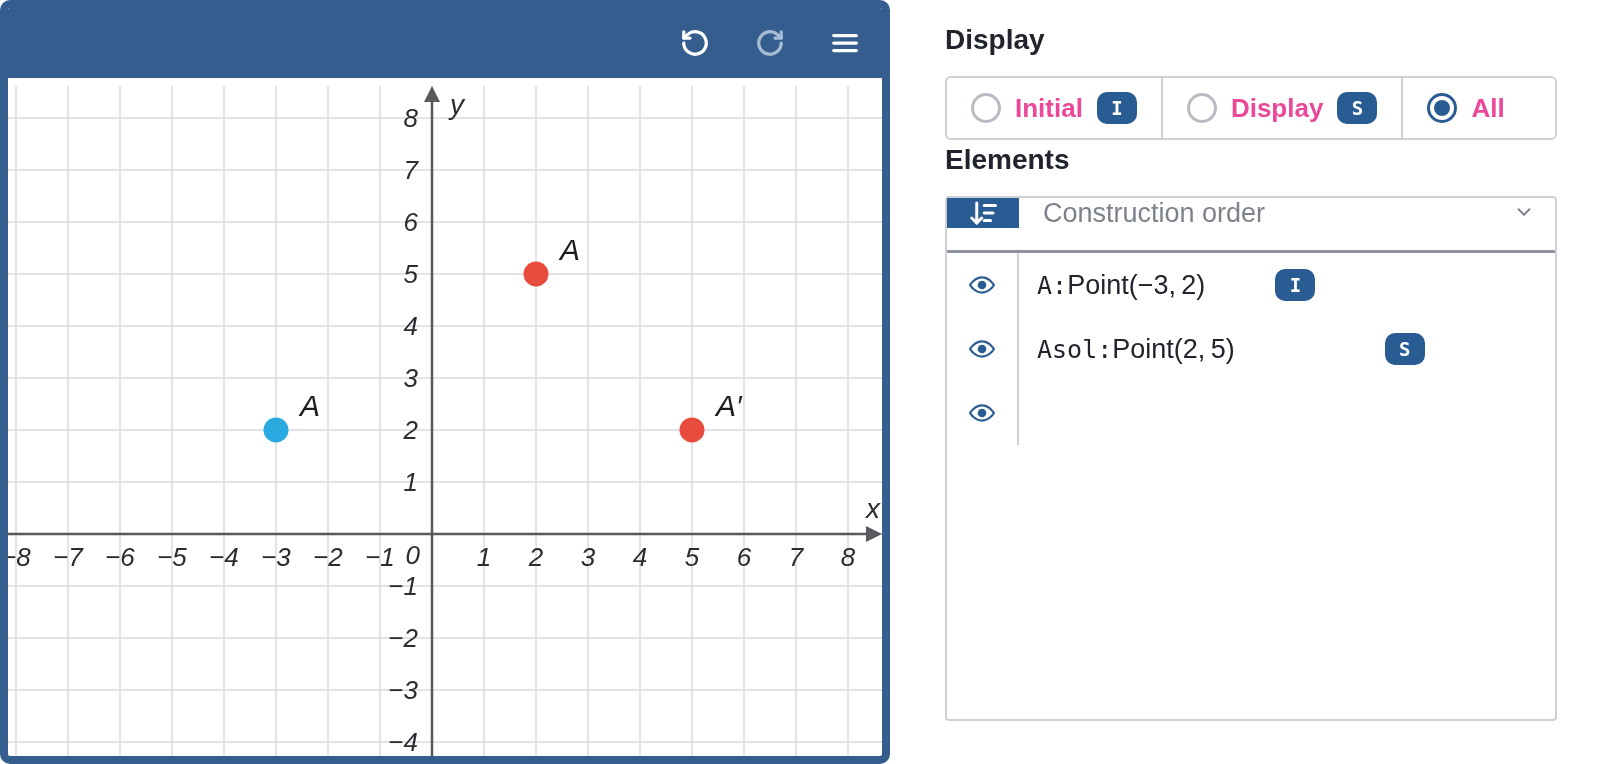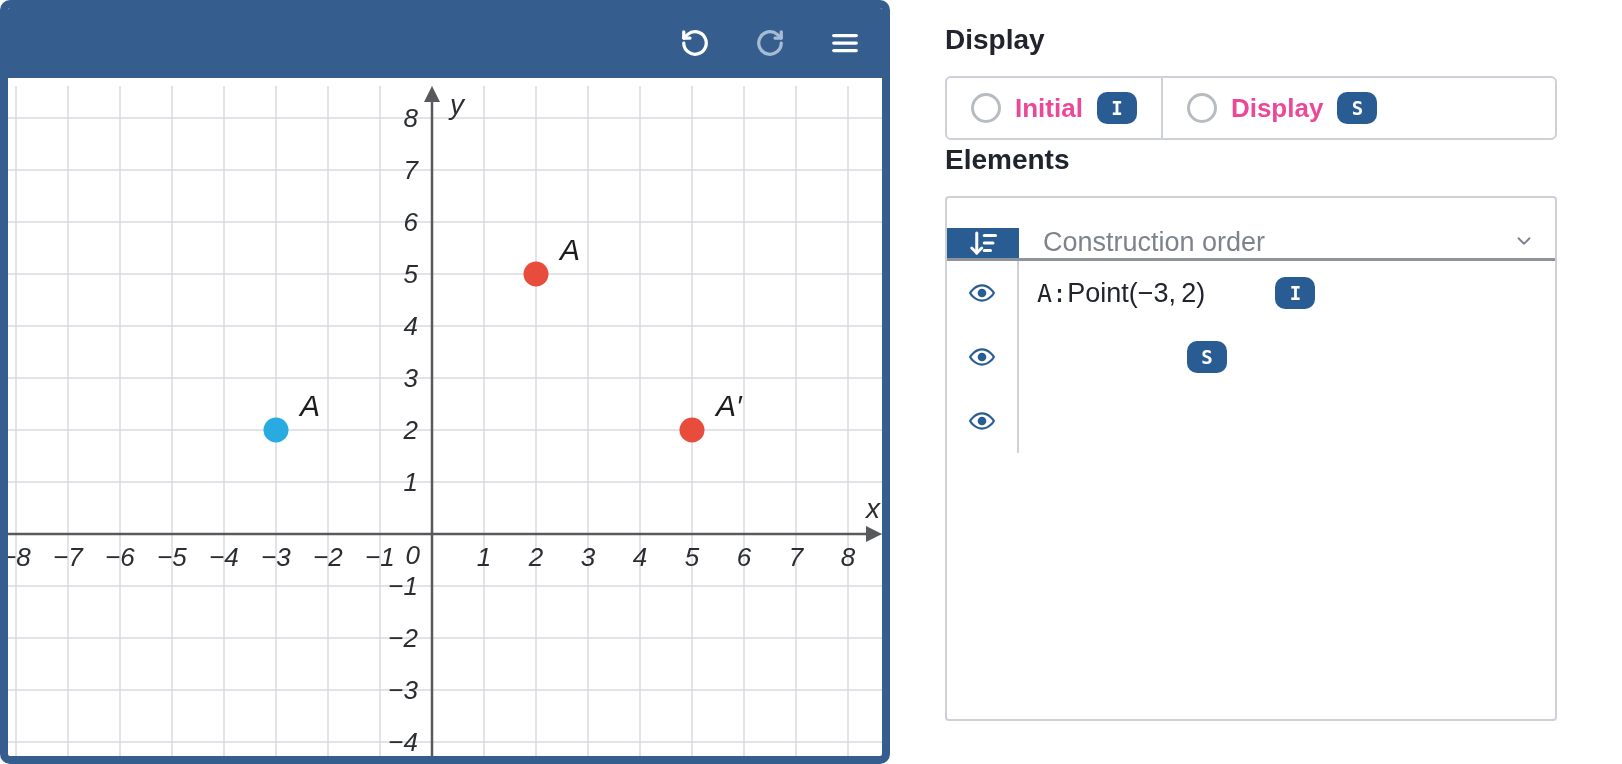--- a/index.html
+++ b/index.html
@@ -20,21 +20,21 @@
   .display-group { display: flex; border: 2px solid #cdd0d6; border-radius: 6px; overflow: hidden; width: 612px; }
   .display-opt { flex: 0 0 auto; display: flex; align-items: center; gap: 14px; padding: 14px 24px; border-right: 2px solid #cdd0d6; cursor: pointer; }
   .display-opt:last-child { border-right: none; flex: 1; }
   .display-opt .radio { width: 30px; height: 30px; border: 3px solid #b7bbc2; border-radius: 50%; background: #fff; position: relative; }
   .display-opt.selected .radio { border-color: #2a5c94; }
   .display-opt.selected .radio::after { content: ""; position: absolute; inset: 4px; background: #2a5c94; border-radius: 50%; }
   .display-opt .lbl { font-size: 26px; font-weight: 700; color: #ec4899; }
   .badge { display: inline-flex; align-items: center; justify-content: center; min-width: 40px; height: 32px; background: #2a5c94; color: #fff; font-family: Menlo, Consolas, monospace; font-size: 19px; font-weight: 700; border-radius: 10px; padding: 0 10px; }
 
   .elements-box { border: 2px solid #cdd0d6; border-radius: 4px; width: 612px; height: 525px; display: flex; flex-direction: column; }
-  .elements-header { display: flex; align-items: flex-end; height: 63px; border-bottom: 3px solid #8f949c; }
+  .elements-header { display: flex; align-items: flex-start; height: 55px; border-bottom: 3px solid #8f949c; }
   .sort-btn { width: 72px; background: #2a5c94; display: flex; align-items: center; justify-content: center; cursor: pointer; }
   .sort-label-wrap { flex: 1; display: flex; align-items: center; justify-content: space-between; padding: 0 20px 0 24px; cursor: pointer; }
   .sort-label { font-size: 27px; color: #7d828b; }
   .chev { color: #7d828b; }
   .elements-list { flex: 1; overflow: auto; }
   .el-row { display: flex; align-items: center; height: 64px; }
   .el-vis { width: 72px; display: flex; align-items: center; justify-content: center; border-right: 2px solid #cdd0d6; align-self: stretch; cursor: pointer; color: #2a5c94; }
   .el-body { flex: 1; display: flex; align-items: center; padding: 0 20px 0 18px; gap: 0; }
   .el-expr { flex: 0 0 auto; font-size: 27px; color: #21242c; white-space: nowrap; }
   .el-expr .mono { font-family: Menlo, Consolas, monospace; font-size: 25px; }
@@ -154,20 +154,24 @@
         <div class="display-opt">
           <span class="radio"></span>
           <span class="lbl">Initial</span>
           <span class="badge">I</span>
         </div>
         <div class="display-opt">
           <span class="radio"></span>
           <span class="lbl">Display</span>
           <span class="badge">S</span>
         </div>
+        <div class="display-opt selected">
+          <span class="radio"></span>
+          <span class="lbl">All</span>
+        </div>
       </div>
 
     <div class="section-title" style="">Elements</div>
     <div class="elements-box">
       <div class="elements-header">
         <div class="sort-btn">
           <svg width="30" height="30" viewBox="0 0 24 24" fill="none" stroke="#fff" stroke-width="2.4" stroke-linecap="round" stroke-linejoin="round">
             <line x1="7" y1="4" x2="7" y2="20"></line>
               <polyline points="3 16 7 20 11 16"></polyline>
             <line x1="13" y1="6" x2="22" y2="6"></line>
@@ -198,20 +202,21 @@
             </div>
           </div>
           <div class="el-row">
             <div class="el-vis">
               <svg width="26" height="26" viewBox="0 0 24 24" fill="none" stroke="currentColor" stroke-width="2" stroke-linecap="round" stroke-linejoin="round">
                 <path d="M1 12s4-7 11-7 11 7 11 7-4 7-11 7S1 12 1 12z"></path>
                 <circle cx="12" cy="12" r="3" fill="currentColor"></circle>
               </svg>
             </div>
             <div class="el-body">
+              <span class="el-expr"><span class="mono">Asol</span><span class="mono">:</span><span class="fn">Point</span>(2, 5)</span>
               <span class="badge el-tag slot-S">S</span>
             </div>
           </div>
           <div class="el-row">
             <div class="el-vis">
               <svg width="26" height="26" viewBox="0 0 24 24" fill="none" stroke="currentColor" stroke-width="2" stroke-linecap="round" stroke-linejoin="round">
                 <path d="M1 12s4-7 11-7 11 7 11 7-4 7-11 7S1 12 1 12z"></path>
                 <circle cx="12" cy="12" r="3" fill="currentColor"></circle>
               </svg>
             </div>

